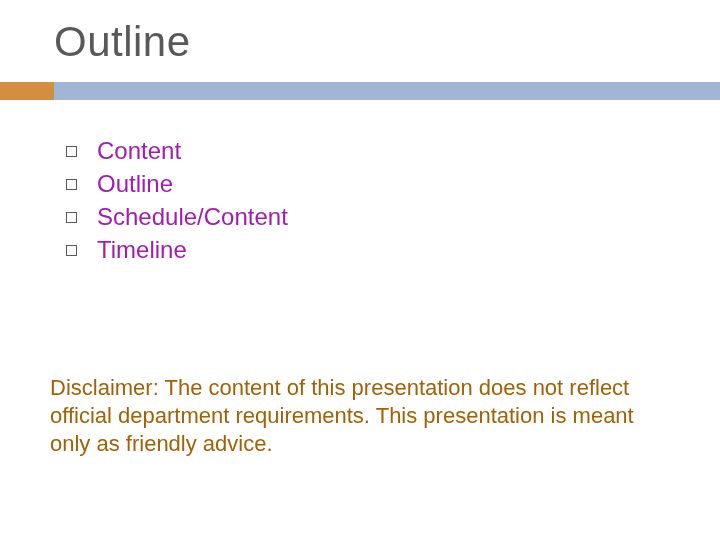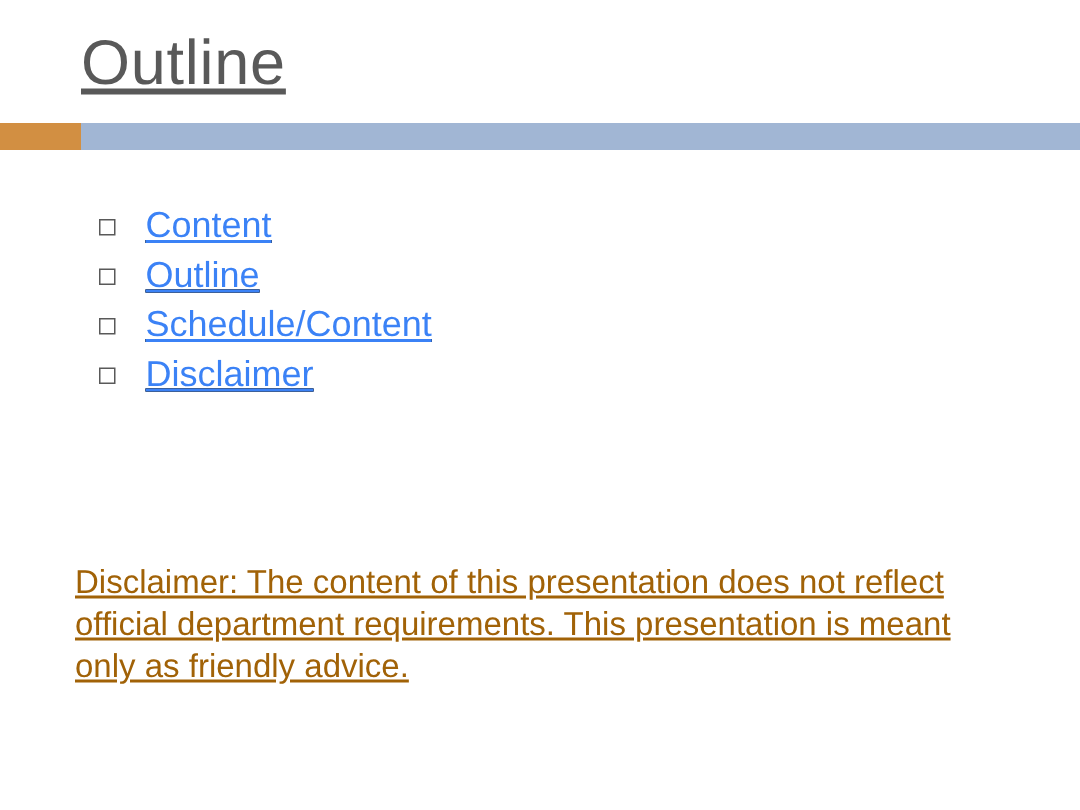--- a/index.html
+++ b/index.html
@@ -1,15 +1,15 @@
 <!DOCTYPE html>
 <html><head>
 <meta charset="utf-8">
 <style>
-  * { margin: 0; padding: 0; box-sizing: border-box; text-decoration: underline; }
+  * { margin: 0; padding: 0; box-sizing: border-box; }
   html, body { width: 720px; height: 540px; background: #ffffff; font-family: Arial, Helvetica, sans-serif; color: #000; }
   .slide { position: relative; width: 720px; height: 540px; }
   .title {
     position: absolute;
     left: 54px;
     top: 18px;
     font-size: 42px;
     font-weight: 400;
     color: #595959;
     letter-spacing: 0.5px;
@@ -50,21 +50,21 @@
   .bullet-marker {
     display: inline-block;
     width: 11px;
     height: 11px;
     border: 1.5px solid #595959;
     margin-right: 20px;
     flex-shrink: 0;
   }
   .bullet-text {
     font-size: 24px;
-    color: #3b82f6;
+    color: #a21caf;
     line-height: 1.25;
   }
   .disclaimer {
     position: absolute;
     left: 50px;
     top: 374px;
     width: 600px;
     font-size: 22px;
     line-height: 1.28;
     color: #a16207;
@@ -90,19 +90,19 @@
     <div class="bullet-item">
       <span class="bullet-marker"></span>
       <span class="bullet-text">Outline</span>
     </div>
     <div class="bullet-item">
       <span class="bullet-marker"></span>
       <span class="bullet-text">Schedule/Content</span>
     </div>
     <div class="bullet-item">
       <span class="bullet-marker"></span>
-      <span class="bullet-text">Disclaimer</span>
+      <span class="bullet-text">Timeline</span>
     </div>
   </div>
 
   <div class="disclaimer">Disclaimer: The content of this presentation does not reflect official department requirements. This presentation is meant only as friendly advice.</div>
 
 </div>
 
 </body></html>

